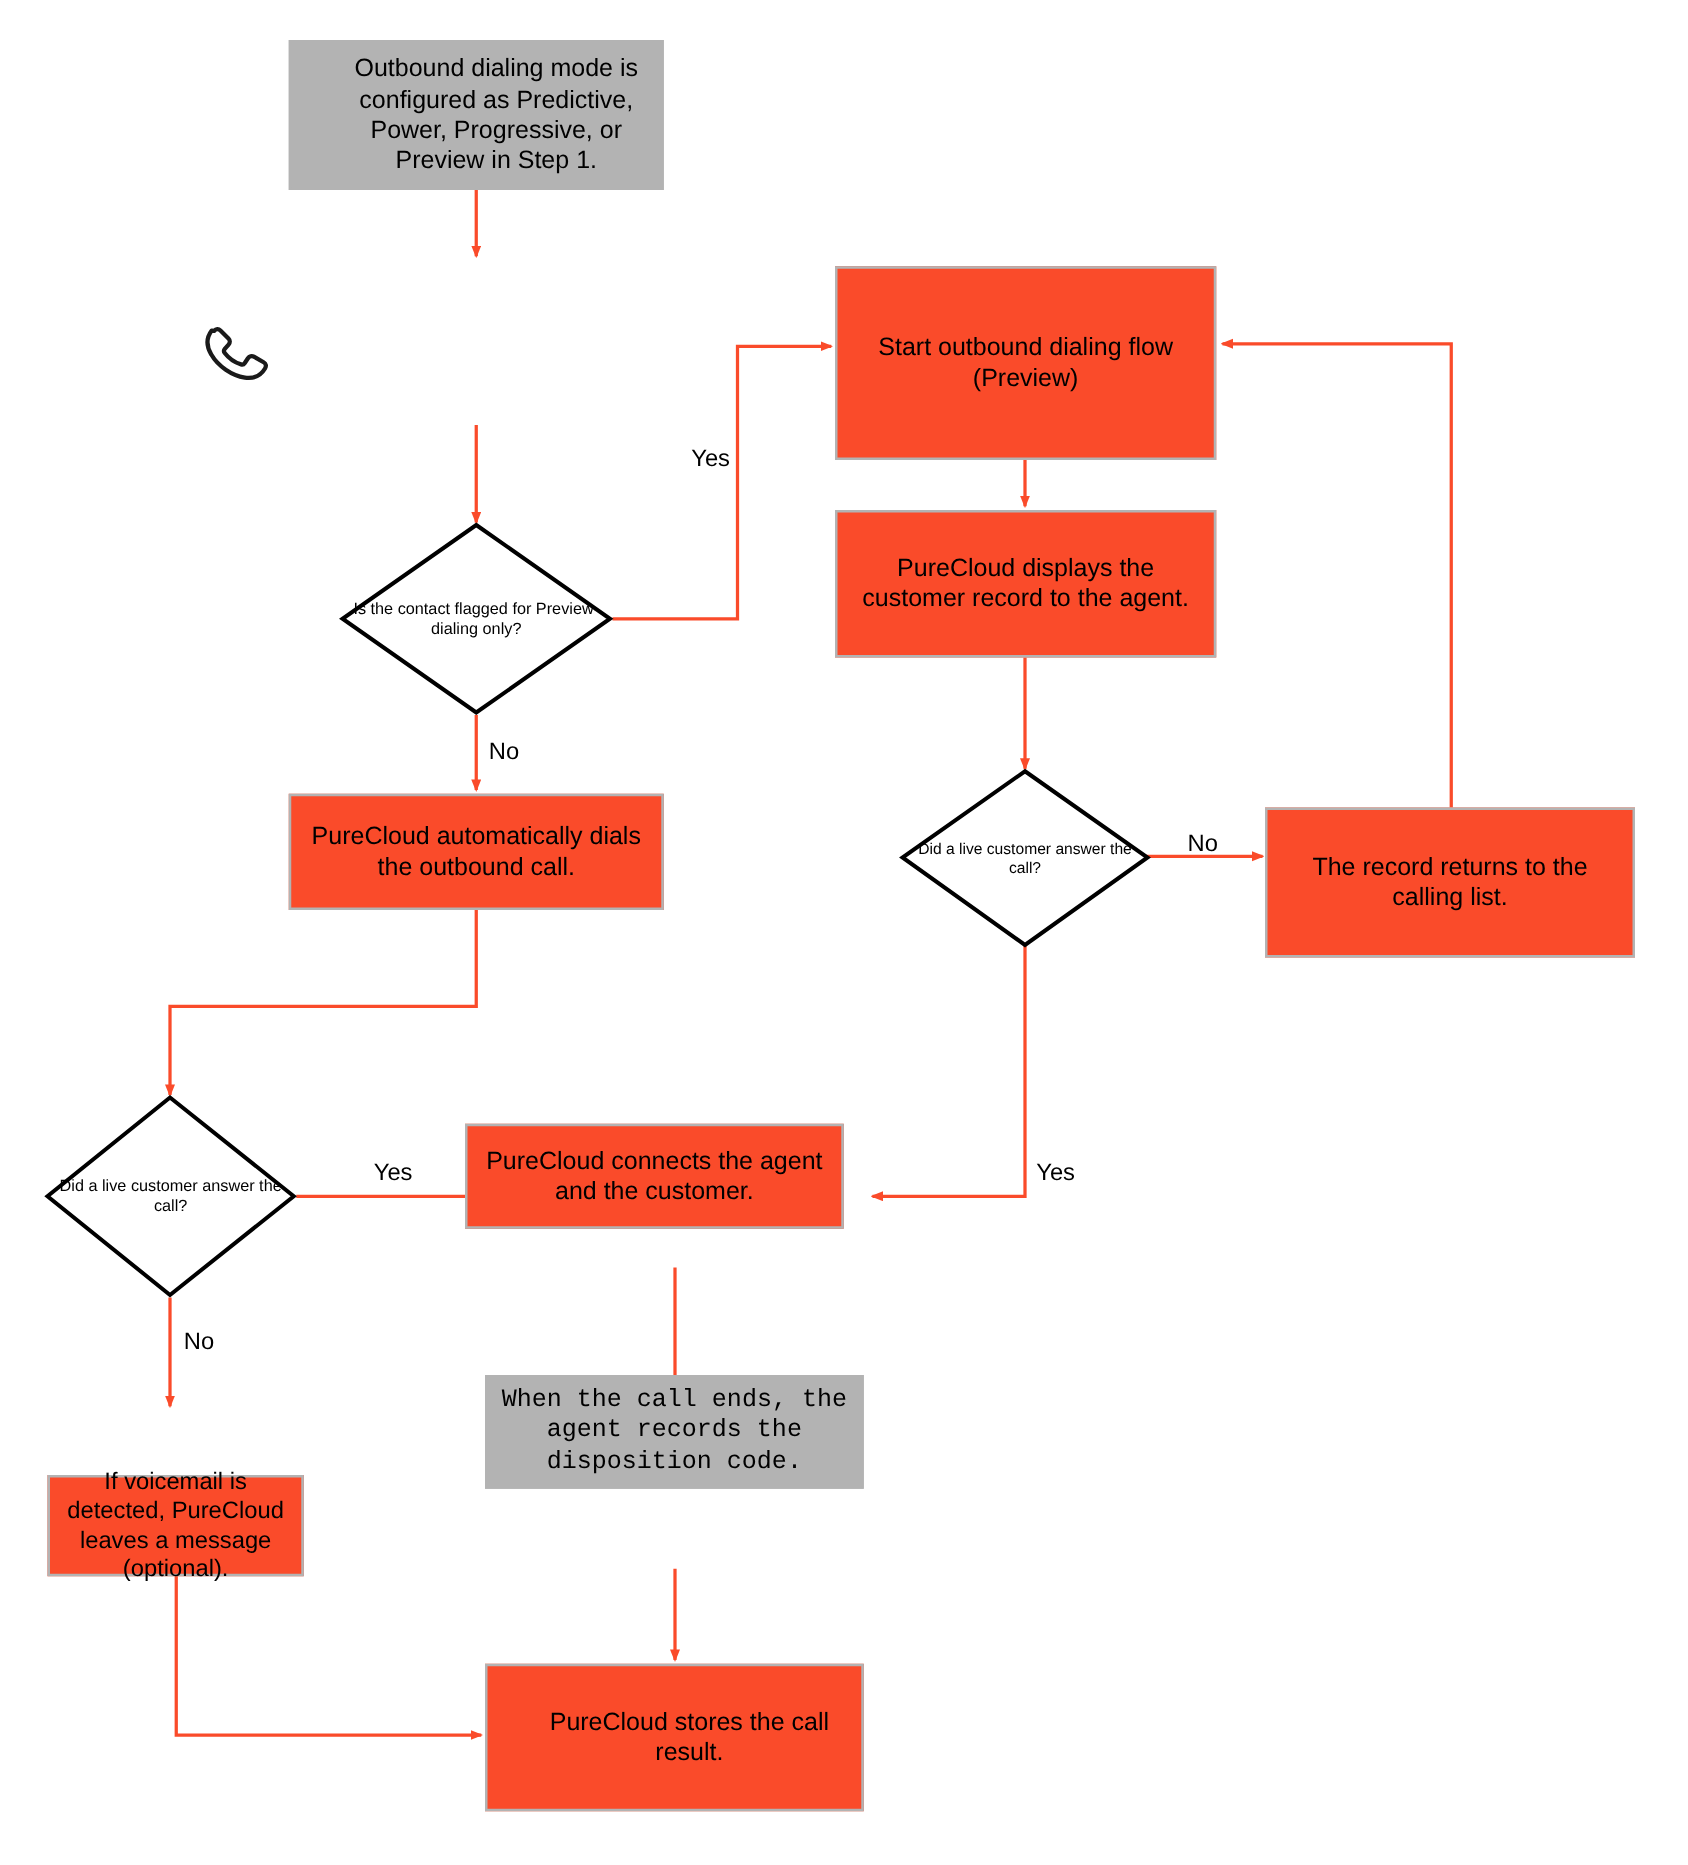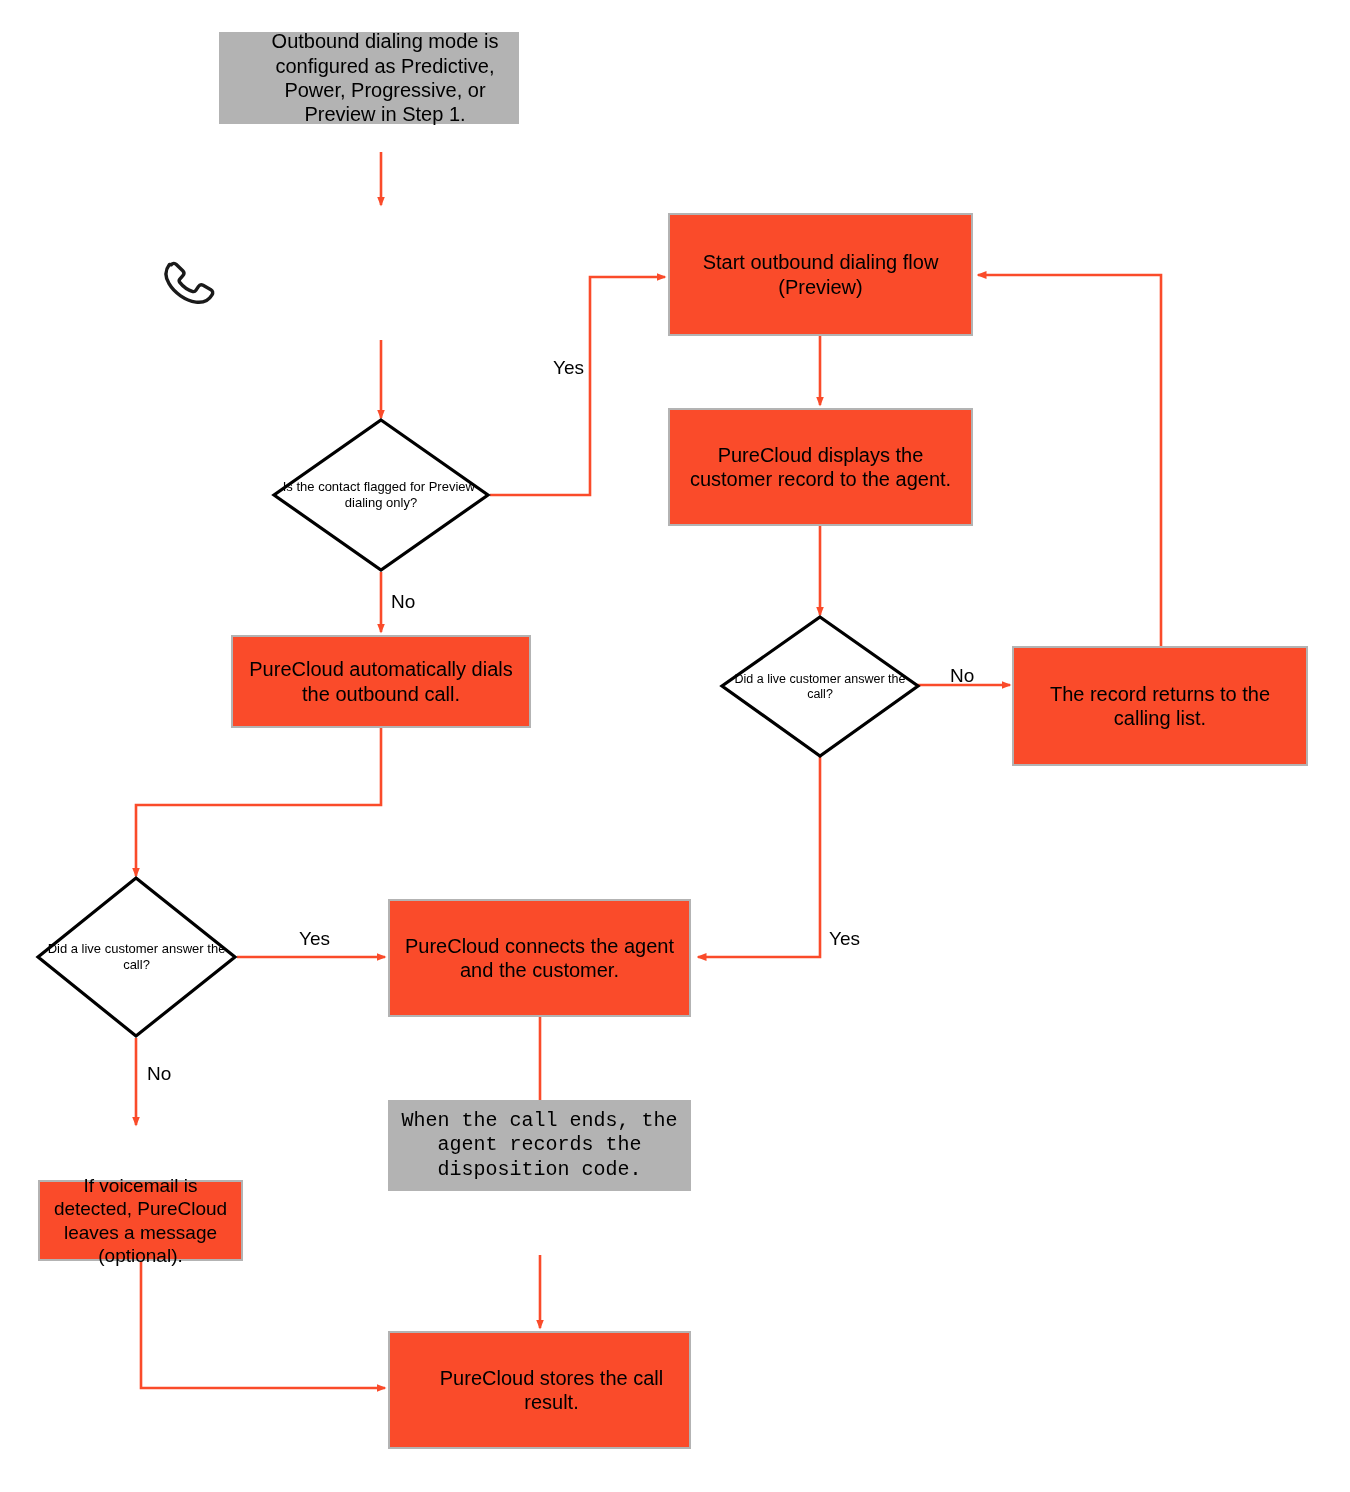--- a/index.html
+++ b/index.html
@@ -130,21 +130,21 @@
       <g transform="rotate(-8 36 36)">
         <path d="M20 16 C15 21, 14 28, 17 35 C21 45, 31 54, 41 57 C48 59, 54 57, 58 52
                  C59.5 50.2, 59.3 48.2, 57.6 46.9 L50.5 41.4 C48.9 40.2, 46.9 40.5, 45.6 42
                  L42.6 45.4 C41.8 46.3, 40.6 46.6, 39.5 46.1 C35.2 44.1, 30.2 39.4, 27.8 35.2
                  C27.2 34.1, 27.4 32.8, 28.3 32 L31.8 29 C33.3 27.7, 33.6 25.7, 32.4 24.1
                  L26.9 17 C25.6 15.3, 23.6 15.1, 21.8 16.6 Z" fill="none" stroke="#1a1a1a" stroke-width="3.4" stroke-linejoin="round" stroke-linecap="round"></path>
       </g>
     </svg>
   </div>
 
-  <div class="node proc gray fs20" style="left:219px; top:32px; width:300px; height:92px;padding-left:40px;">
+  <div class="node proc gray fs20" style="left:231px; top:32px; width:300px; height:120px;padding-left:40px;">
     <span>Outbound dialing mode is configured as Predictive, Power, Progressive, or Preview in Step 1.</span>
   </div>
 
 
   <div class="decision" style="left:272px; top:418px; width:218px; height:154px;">
     <svg width="218" height="154" viewBox="0 0 218 154">
       <polygon points="109,2 216,77 109,152 2,77" fill="#ffffff" stroke="#000000" stroke-width="3.2"></polygon>
     </svg>
     <div class="dlabel fs13">
       <span>Is the contact flagged for Preview-dialing only?</span>
@@ -161,42 +161,42 @@
     </svg>
     <div class="dlabel fs13">
       <span>Did a live customer answer the call?</span>
     </div>
   </div>
 
   <div class="node proc orange fs19" style="left:38px; top:1180px; width:205px; height:81px;">
     <span>If voicemail is detected, PureCloud leaves a message (optional).</span>
   </div>
 
-  <div class="node proc orange fs20" style="left:668px; top:213px; width:305px; height:123px;">
+  <div class="node proc orange fs20" style="left:668px; top:213px; width:305px; height:155px;">
     <span>Start outbound dialing flow (Preview)</span>
   </div>
 
   <div class="node proc orange fs20" style="left:668px; top:408px; width:305px; height:118px;">
     <span>PureCloud displays the customer record to the agent.</span>
   </div>
 
   <div class="decision" style="left:720px; top:615px; width:200px; height:143px;">
     <svg width="200" height="143" viewBox="0 0 200 143">
       <polygon points="100,2 198,71 100,141 2,71" fill="#ffffff" stroke="#000000" stroke-width="3.2"></polygon>
     </svg>
     <div class="dlabel fs12">
       <span>Did a live customer answer the call?</span>
     </div>
   </div>
 
   <div class="node proc orange fs20" style="left:1012px; top:646px; width:296px; height:120px;">
     <span>The record returns to the calling list.</span>
   </div>
 
-  <div class="node proc orange fs20" style="left:388px; top:899px; width:303px; height:118px;">
+  <div class="node proc orange fs20" style="left:372px; top:899px; width:303px; height:84px;">
     <span>PureCloud connects the agent and the customer.</span>
   </div>
 
   <div class="node proc gray fs20" style="left:388px; top:1100px; width:303px; height:91px;font-family:Liberation Mono, monospace;">
     <span>When the call ends, the agent records the disposition code.</span>
   </div>
 
   <div class="node proc orange fs20" style="left:388px; top:1331px; width:303px; height:118px;padding-left:32px;">
     <span>PureCloud stores the call result.</span>
   </div>

